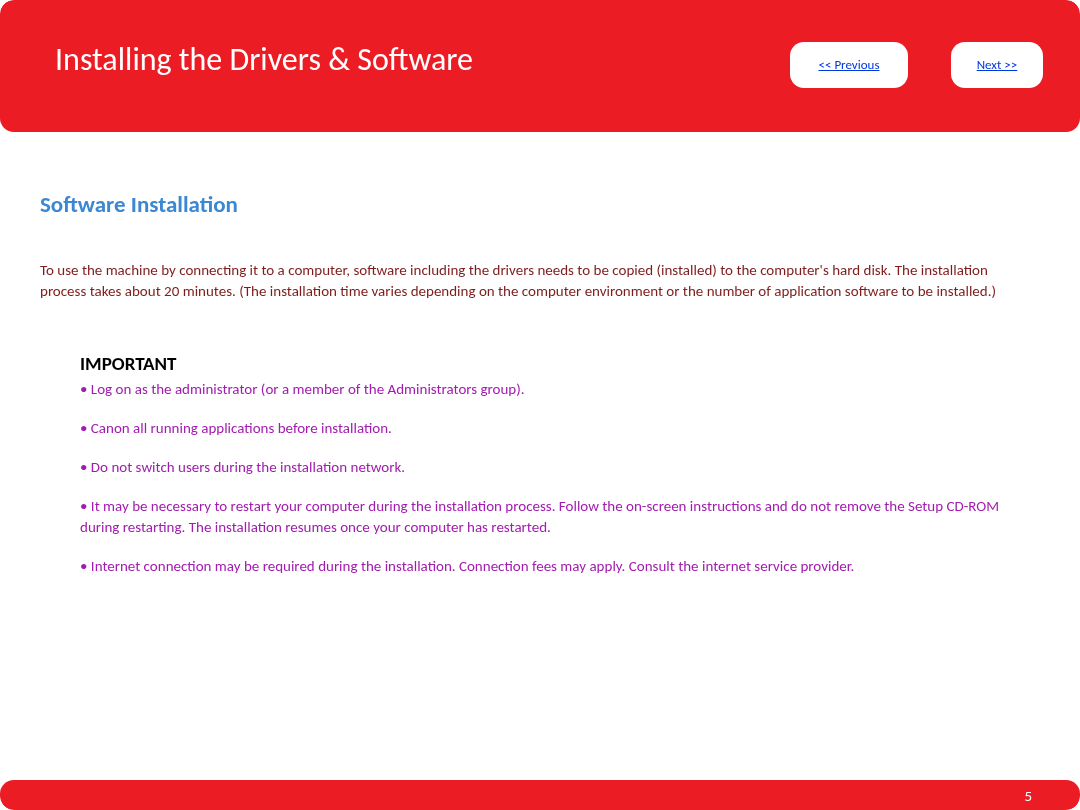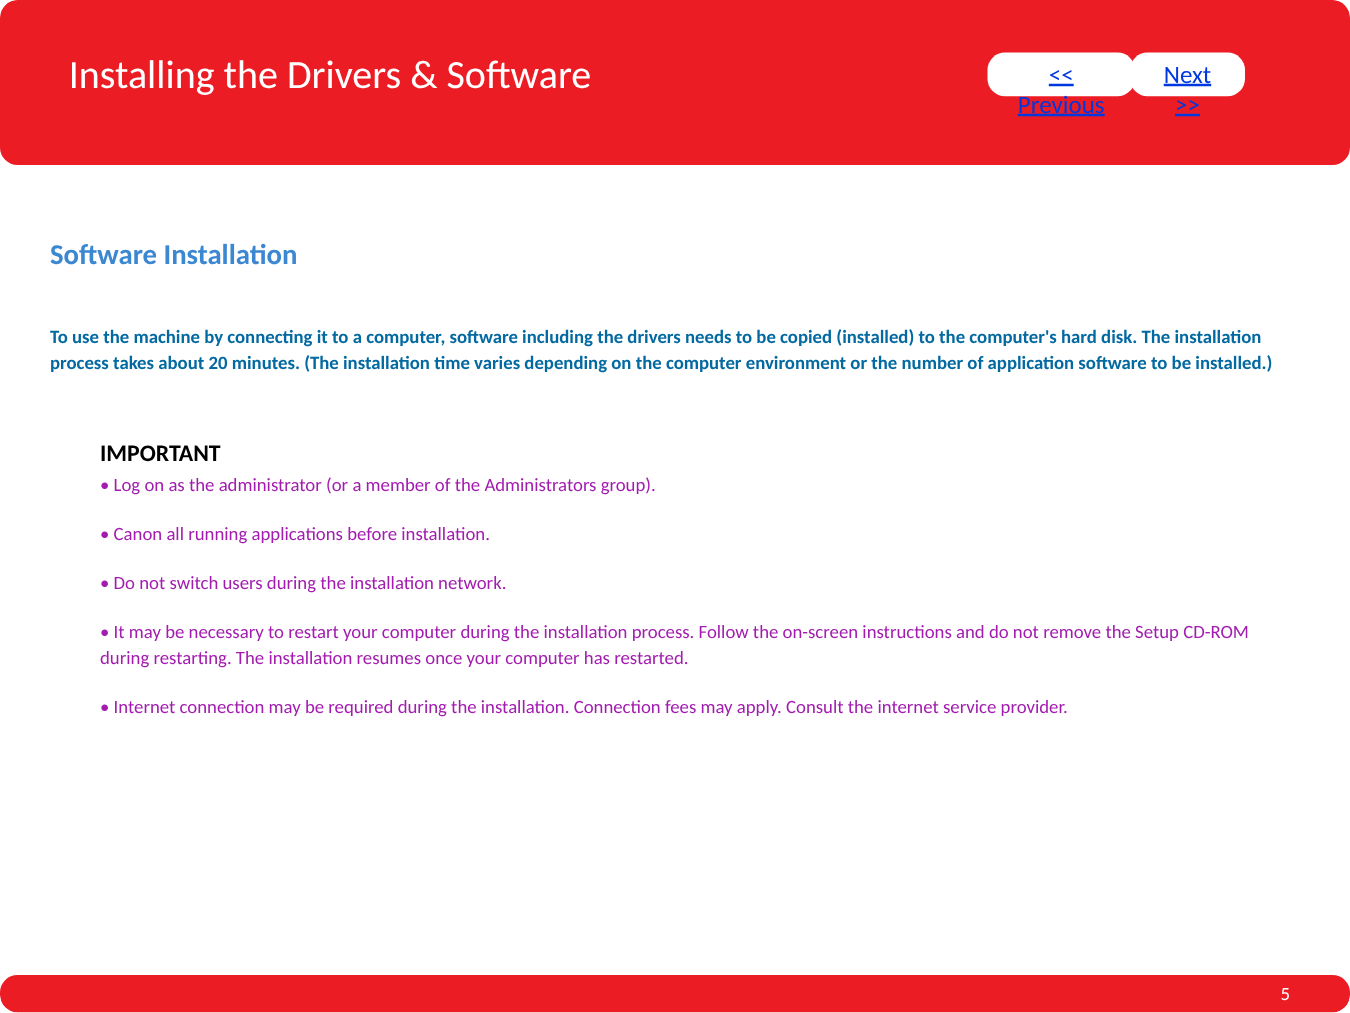--- a/index.html
+++ b/index.html
@@ -22,46 +22,45 @@
       color: #ffffff;
       font-size: 32px;
       font-weight: 400;
       position: absolute;
       left: 55px;
       top: 40px;
     }
     .nav-button {
       background: #ffffff;
       color: #0038e0;
-      font-size: 20px;
+      font-size: 13px;
       text-decoration: underline;
       padding: 6px 16px;
       border: none;
       cursor: pointer;
       font-family: inherit;
-      height: 35px;
+      height: 46px;
       line-height: 1.2;
     }
     .nav-prev { position: absolute; top: 42px; left: 790px; width: 118px; }
-    .nav-next { position: absolute; top: 42px; left: 904px; width: 92px; }
+    .nav-next { position: absolute; top: 42px; left: 951px; width: 92px; }
     .content {
       padding: 58px 60px 0 40px;
     }
     .section-heading {
       color: #3c87d2;
       font-size: 23px;
       font-weight: 700;
       margin-bottom: 42px;
     }
     .intro {
       font-size: 15px;
       line-height: 1.4;
-      color: #0369a1;
+      color: #7f1d1d;
       margin-bottom: 50px;
-      font-weight: bold;
     }
     .important-block {
       padding-left: 40px;
       padding-right: 20px;
     }
     .important-label {
       font-size: 19px;
       font-weight: 700;
       color: #000000;
       margin-bottom: 4px;

